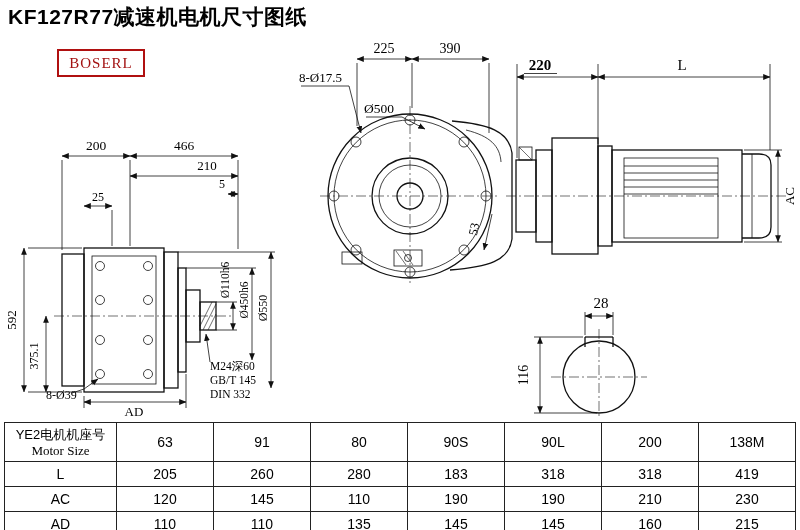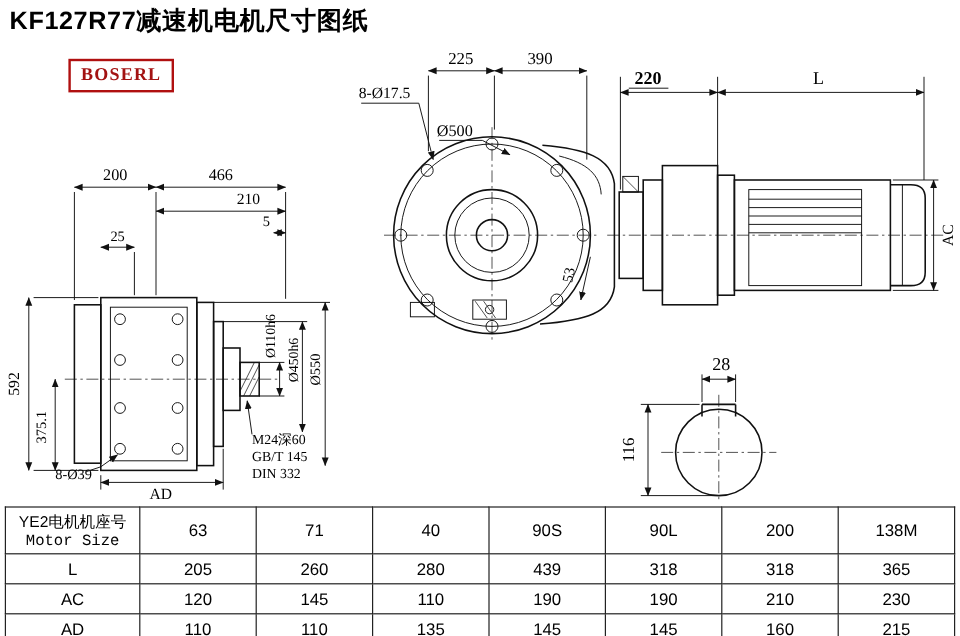--- a/index.html
+++ b/index.html
@@ -1,34 +1,34 @@
 <!DOCTYPE html>
 <html><head>
 <meta charset="utf-8">
 <style>
   html,body{margin:0;padding:0;background:#fff;}
   .page{position:relative;width:800px;height:530px;background:#fff;overflow:hidden;
         font-family:"Liberation Sans",sans-serif;color:#000;}
   .title{position:absolute;left:8px;top:3px;font-size:21px;font-weight:bold;letter-spacing:0.5px;}
   .brand{position:absolute;left:57px;top:49px;width:84px;height:24px;border:2px solid #b01010;
-         color:#a31212;font-family:"Liberation Serif",serif;font-weight:bold;font-size:15px;
+         color:#a31212;font-family:"Liberation Serif",serif;font-weight:normal;font-size:15px;
          display:flex;align-items:center;justify-content:center;letter-spacing:1px;background:#fff;}
   svg.drawing{position:absolute;left:0;top:0;}
   svg text{font-family:"Liberation Serif",serif;fill:#000;}
   .ol{fill:none;stroke:#111;stroke-width:1.3;}
   .th{fill:none;stroke:#111;stroke-width:0.8;}
   .dim{fill:none;stroke:#111;stroke-width:0.8;}
   .cl{fill:none;stroke:#111;stroke-width:0.6;stroke-dasharray:10 3 2 3;}
   .hat{stroke:#111;stroke-width:0.6;}
   .dim-table{position:absolute;left:4px;top:422px;width:792px;border-collapse:collapse;
              table-layout:fixed;text-align:center;font-size:14px;}
   .dim-table td{border:1px solid #222;height:22px;padding:1px;vertical-align:middle;text-align:center;}
   .dim-table tr.hdr td{height:36px;}
   .cjk{font-size:13px;line-height:17px;}
-  .mono{font-family:Liberation Mono, monospace;font-size:13px;line-height:16px;}
+  .mono{font-family:Liberation Serif, serif;font-size:13px;line-height:16px;}
 </style>
 </head>
 <body>
 
 <div class="page">
 
   <div class="title">KF127R77减速机电机尺寸图纸</div>
   <div class="brand">BOSERL</div>
 
   <svg class="drawing" width="800" height="422" viewBox="0 0 800 422">
@@ -212,36 +212,36 @@
         <col>
         <col>
     </colgroup>
     <tbody>
       <tr class="hdr">
         <td>
           <div class="cjk">YE2电机机座号</div>
           <div class="mono">Motor Size</div>
         </td>
         <td>63</td>
-        <td>71</td>
-        <td>40</td>
+        <td>91</td>
+        <td>80</td>
         <td>90S</td>
         <td>90L</td>
         <td>200</td>
         <td>138M</td>
       </tr>
       <tr>
         <td>L</td>
         <td>205</td>
         <td>260</td>
         <td>280</td>
-        <td>439</td>
+        <td>183</td>
         <td>318</td>
         <td>318</td>
-        <td>365</td>
+        <td>419</td>
       </tr>
       <tr>
         <td>AC</td>
         <td>120</td>
         <td>145</td>
         <td>110</td>
         <td>190</td>
         <td>190</td>
         <td>210</td>
         <td>230</td>

